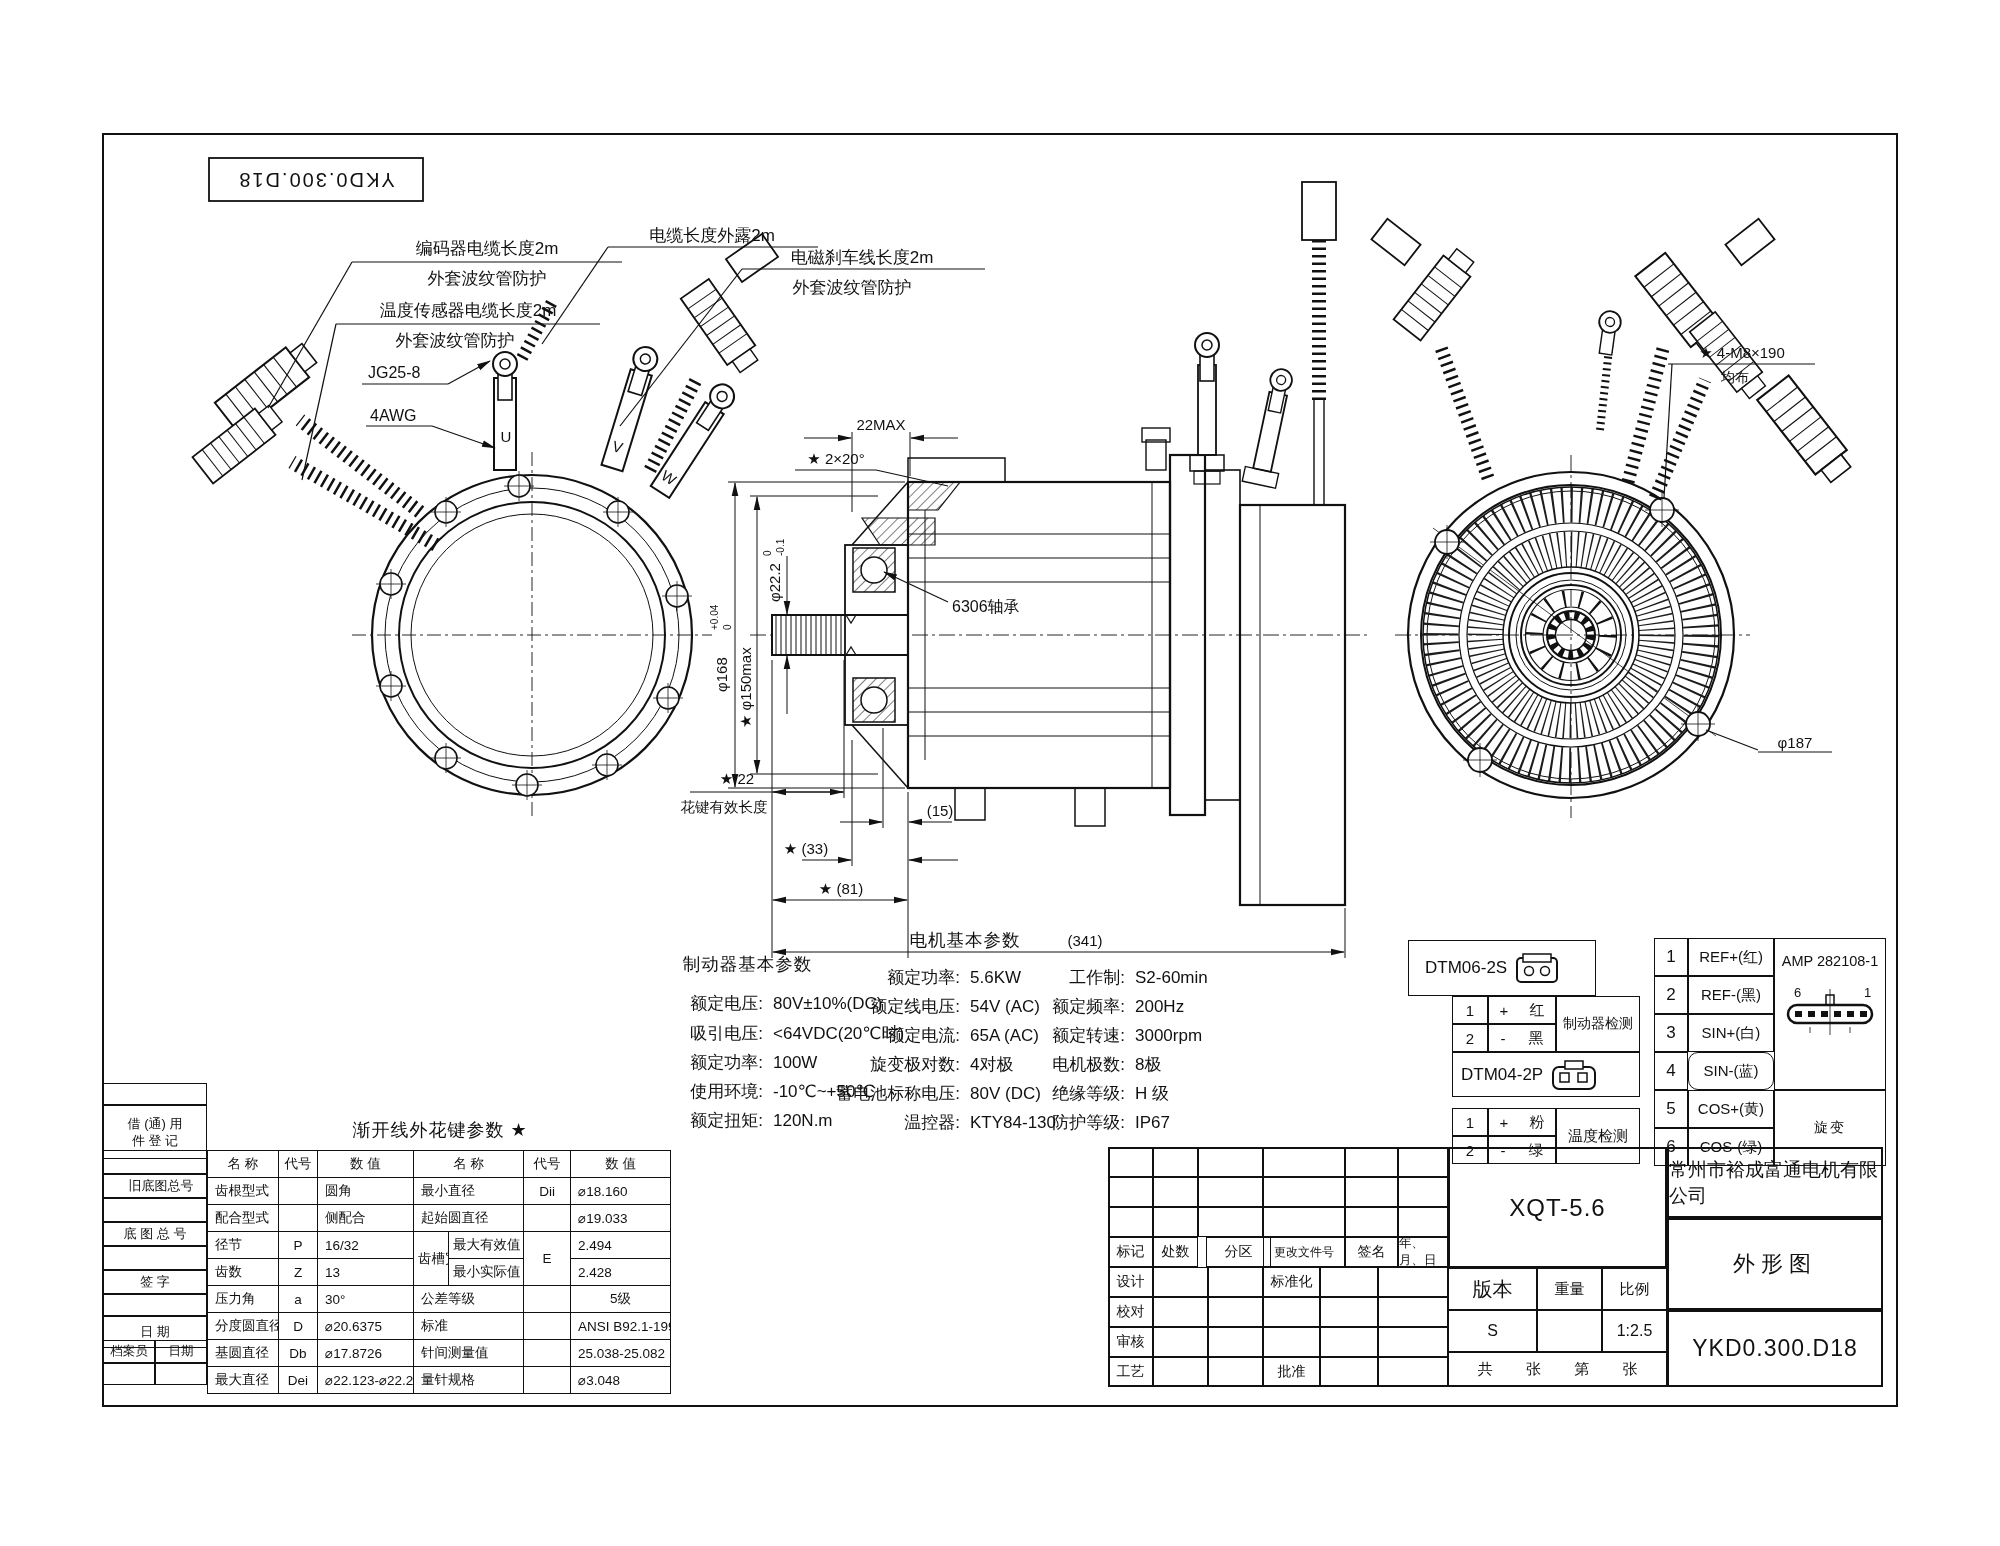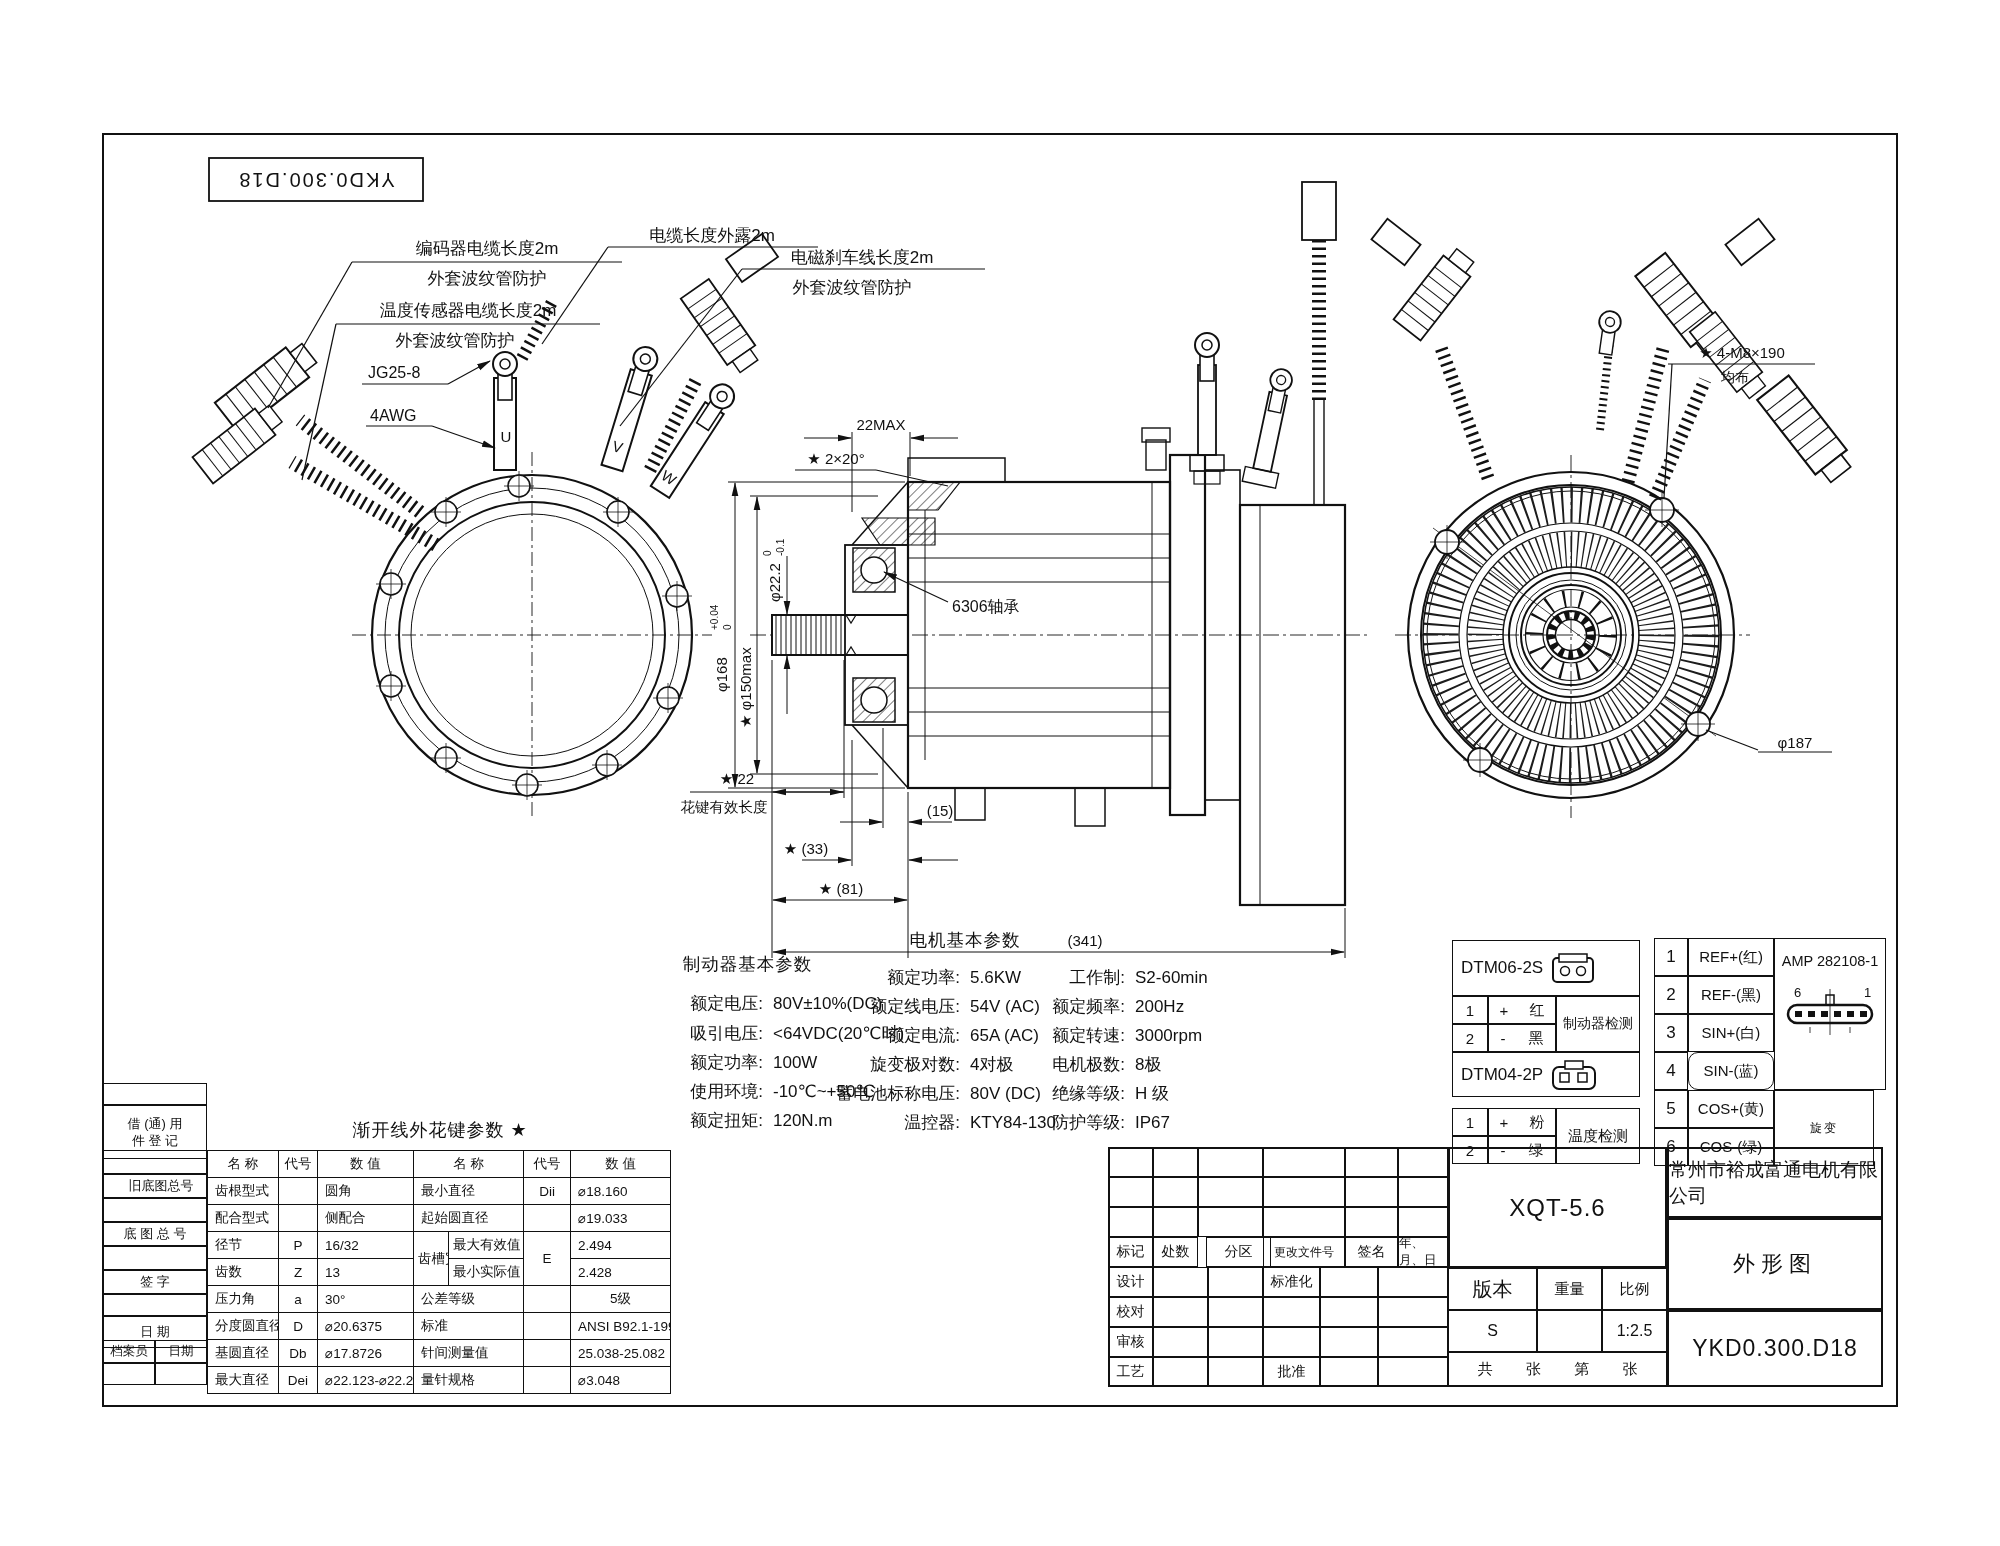--- a/index.html
+++ b/index.html
@@ -463,21 +463,21 @@
     </div>
   <div class="cell" style="left:155px;top:1340px;width:52px;height:23px;font-size:12.5px;">
       <span>日期</span>
     </div>
   <div class="cell" style="left:103px;top:1363px;width:52px;height:22px;"></div>
   <div class="cell" style="left:155px;top:1363px;width:52px;height:22px;"></div>
 </div>
 
 <div>
 
-  <div class="wcell" style="left:1452px;top:940px;width:188px;height:56px;padding-left:8px;gap:8px;">
+  <div class="wcell" style="left:1408px;top:940px;width:188px;height:56px;padding-left:16px;gap:8px;">
     <span style="font-size:17px;">DTM06-2S</span>
     <svg width="44" height="32" viewBox="0 0 44 32">
       <rect x="2" y="6" width="40" height="24" rx="4" fill="none" stroke="#111" stroke-width="2"></rect>
       <rect x="8" y="2" width="28" height="8" fill="#fff" stroke="#111" stroke-width="1.5"></rect>
       <circle cx="14" cy="19" r="4.5" fill="none" stroke="#111" stroke-width="1.5"></circle>
       <circle cx="30" cy="19" r="4.5" fill="none" stroke="#111" stroke-width="1.5"></circle>
     </svg>
   </div>
   <div class="wcell ctr" style="left:1452px;top:996px;width:36px;height:28px;">
       <span>1</span>
@@ -572,21 +572,21 @@
         <rect x="28" y="26" width="7" height="6" fill="#111"></rect>
       <rect x="41" y="26" width="7" height="6" fill="#111"></rect>
         <rect x="54" y="26" width="7" height="6" fill="#111"></rect>
       <rect x="67" y="26" width="7" height="6" fill="#111"></rect>
         <rect x="80" y="26" width="7" height="6" fill="#111"></rect>
       <line x1="50" y1="4" x2="50" y2="50" stroke="#111" stroke-width="0.8"></line>
       <line x1="30" y1="42" x2="30" y2="48" stroke="#111" stroke-width="0.8"></line>
       <line x1="70" y1="42" x2="70" y2="48" stroke="#111" stroke-width="0.8"></line>
     </svg>
   </div>
-  <div class="wcell ctr" style="left:1774px;top:1090px;width:100px;height:76px;font-size:12px;letter-spacing:2px;">
+  <div class="wcell ctr" style="left:1774px;top:1090px;width:112px;height:76px;font-size:14px;letter-spacing:2px;">
       <span>旋变</span>
     </div>
 </div>
 
 <div>
 
   <div class="cell" style="left:1108px;top:1147px;width:45px;height:30px;"></div>
     <div class="cell" style="left:1153px;top:1147px;width:45px;height:30px;"></div>
     <div class="cell" style="left:1198px;top:1147px;width:65px;height:30px;"></div>
     <div class="cell" style="left:1263px;top:1147px;width:82px;height:30px;"></div>

